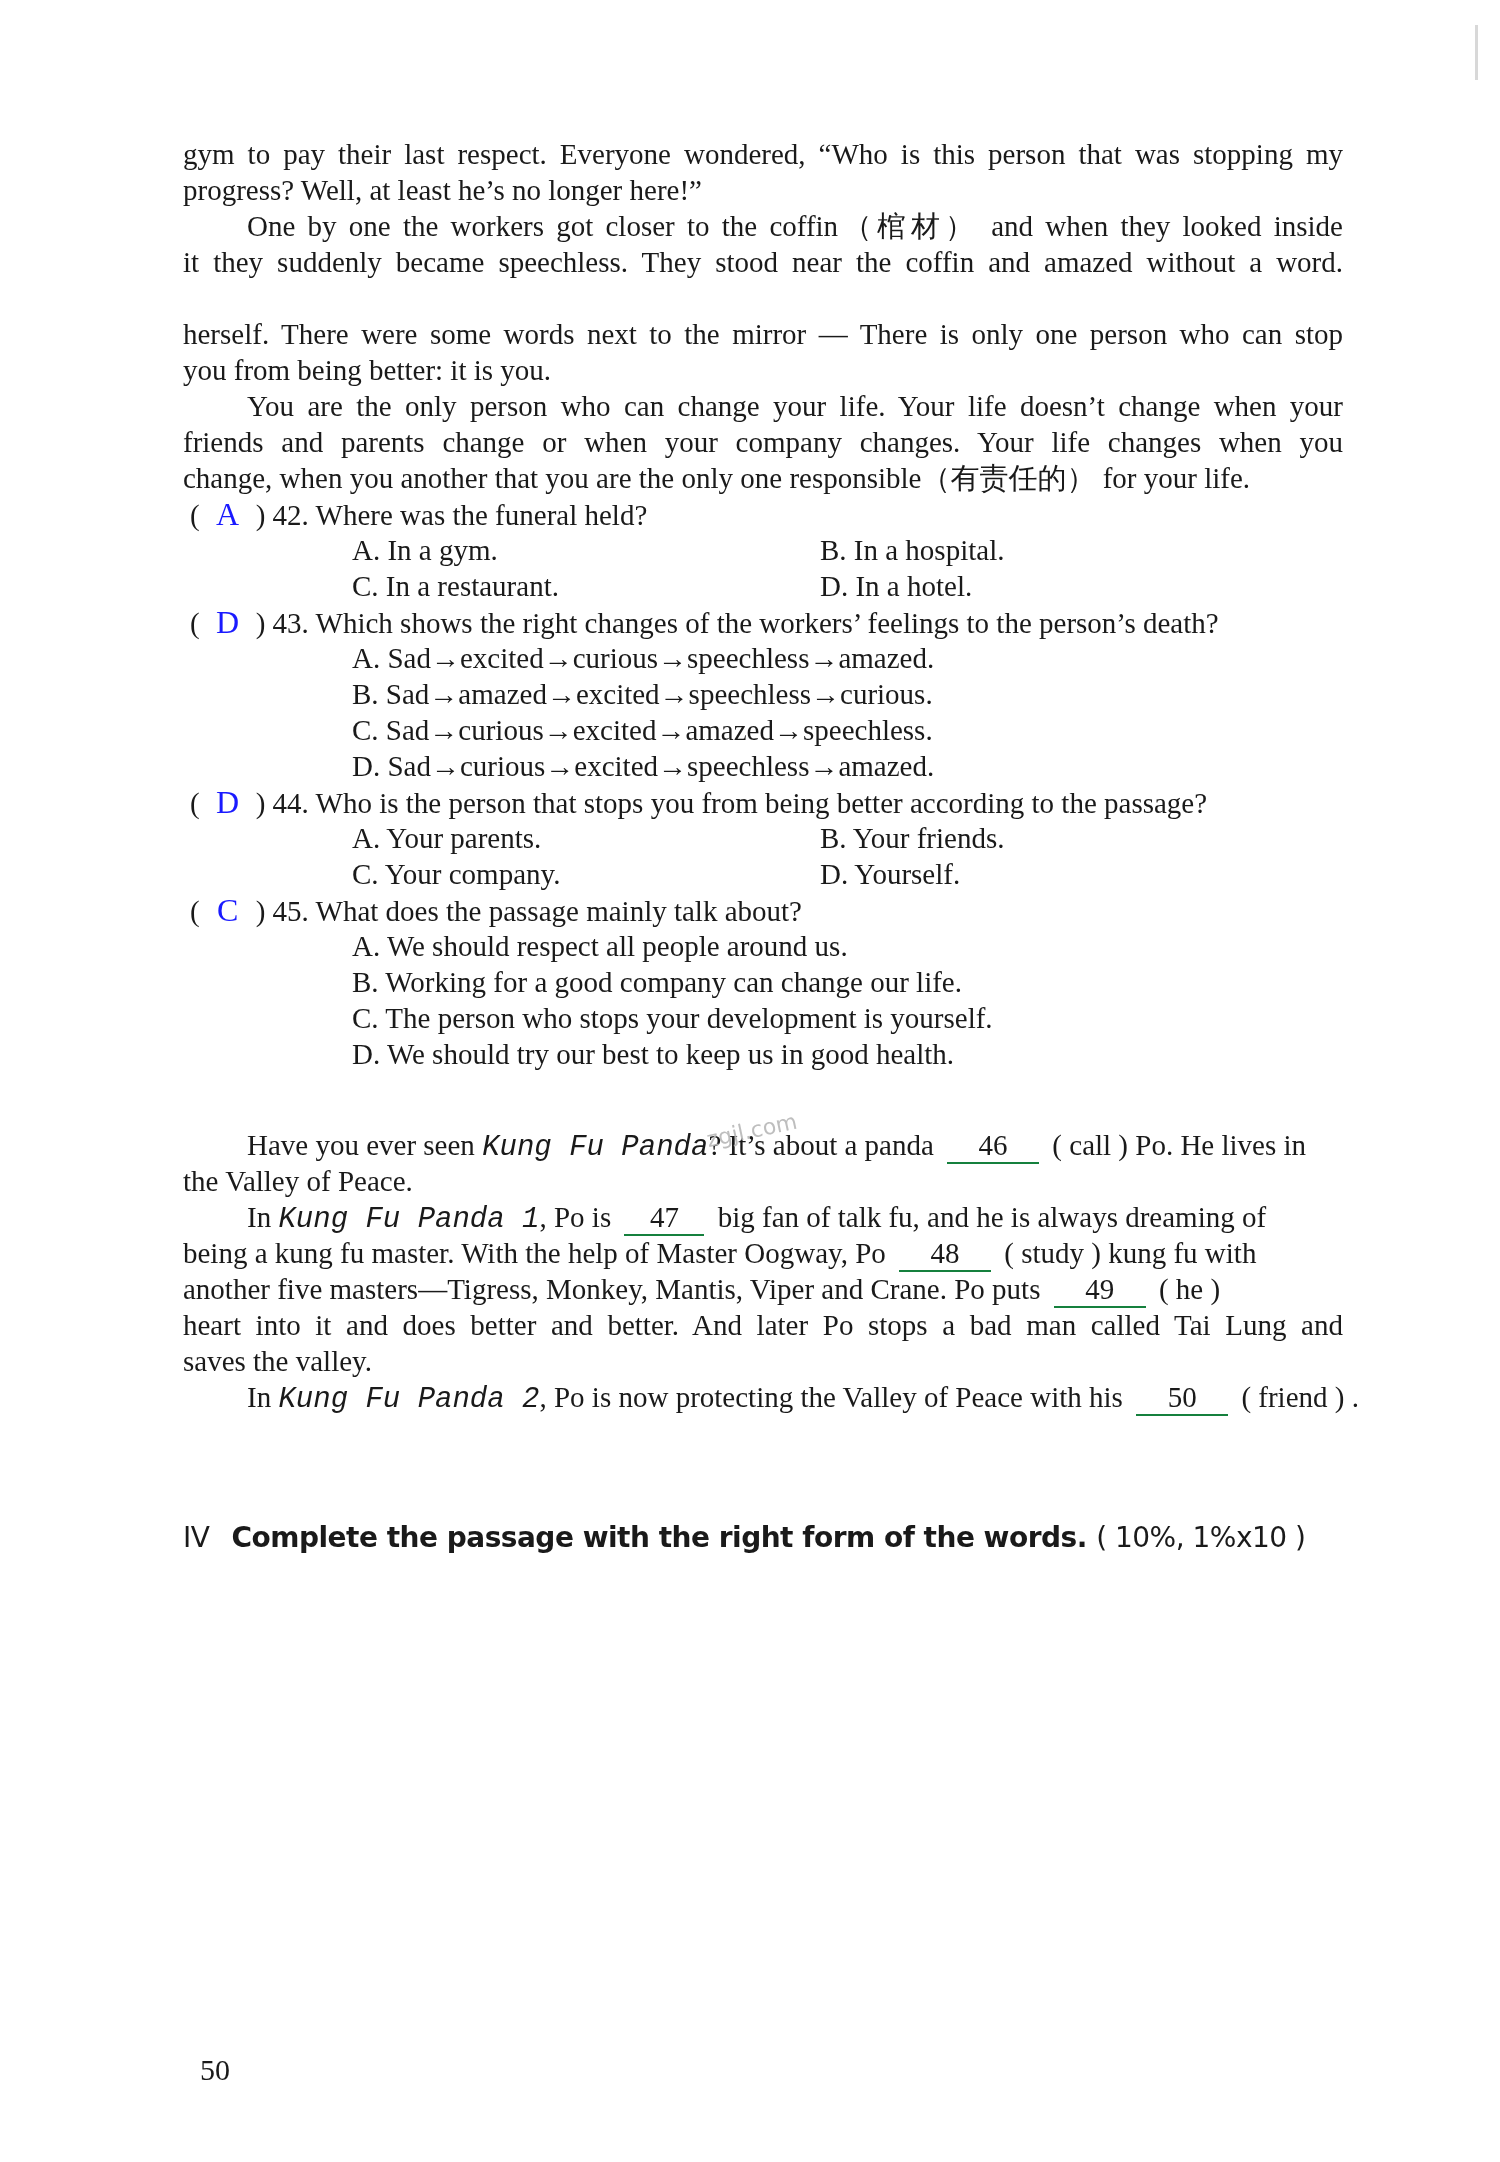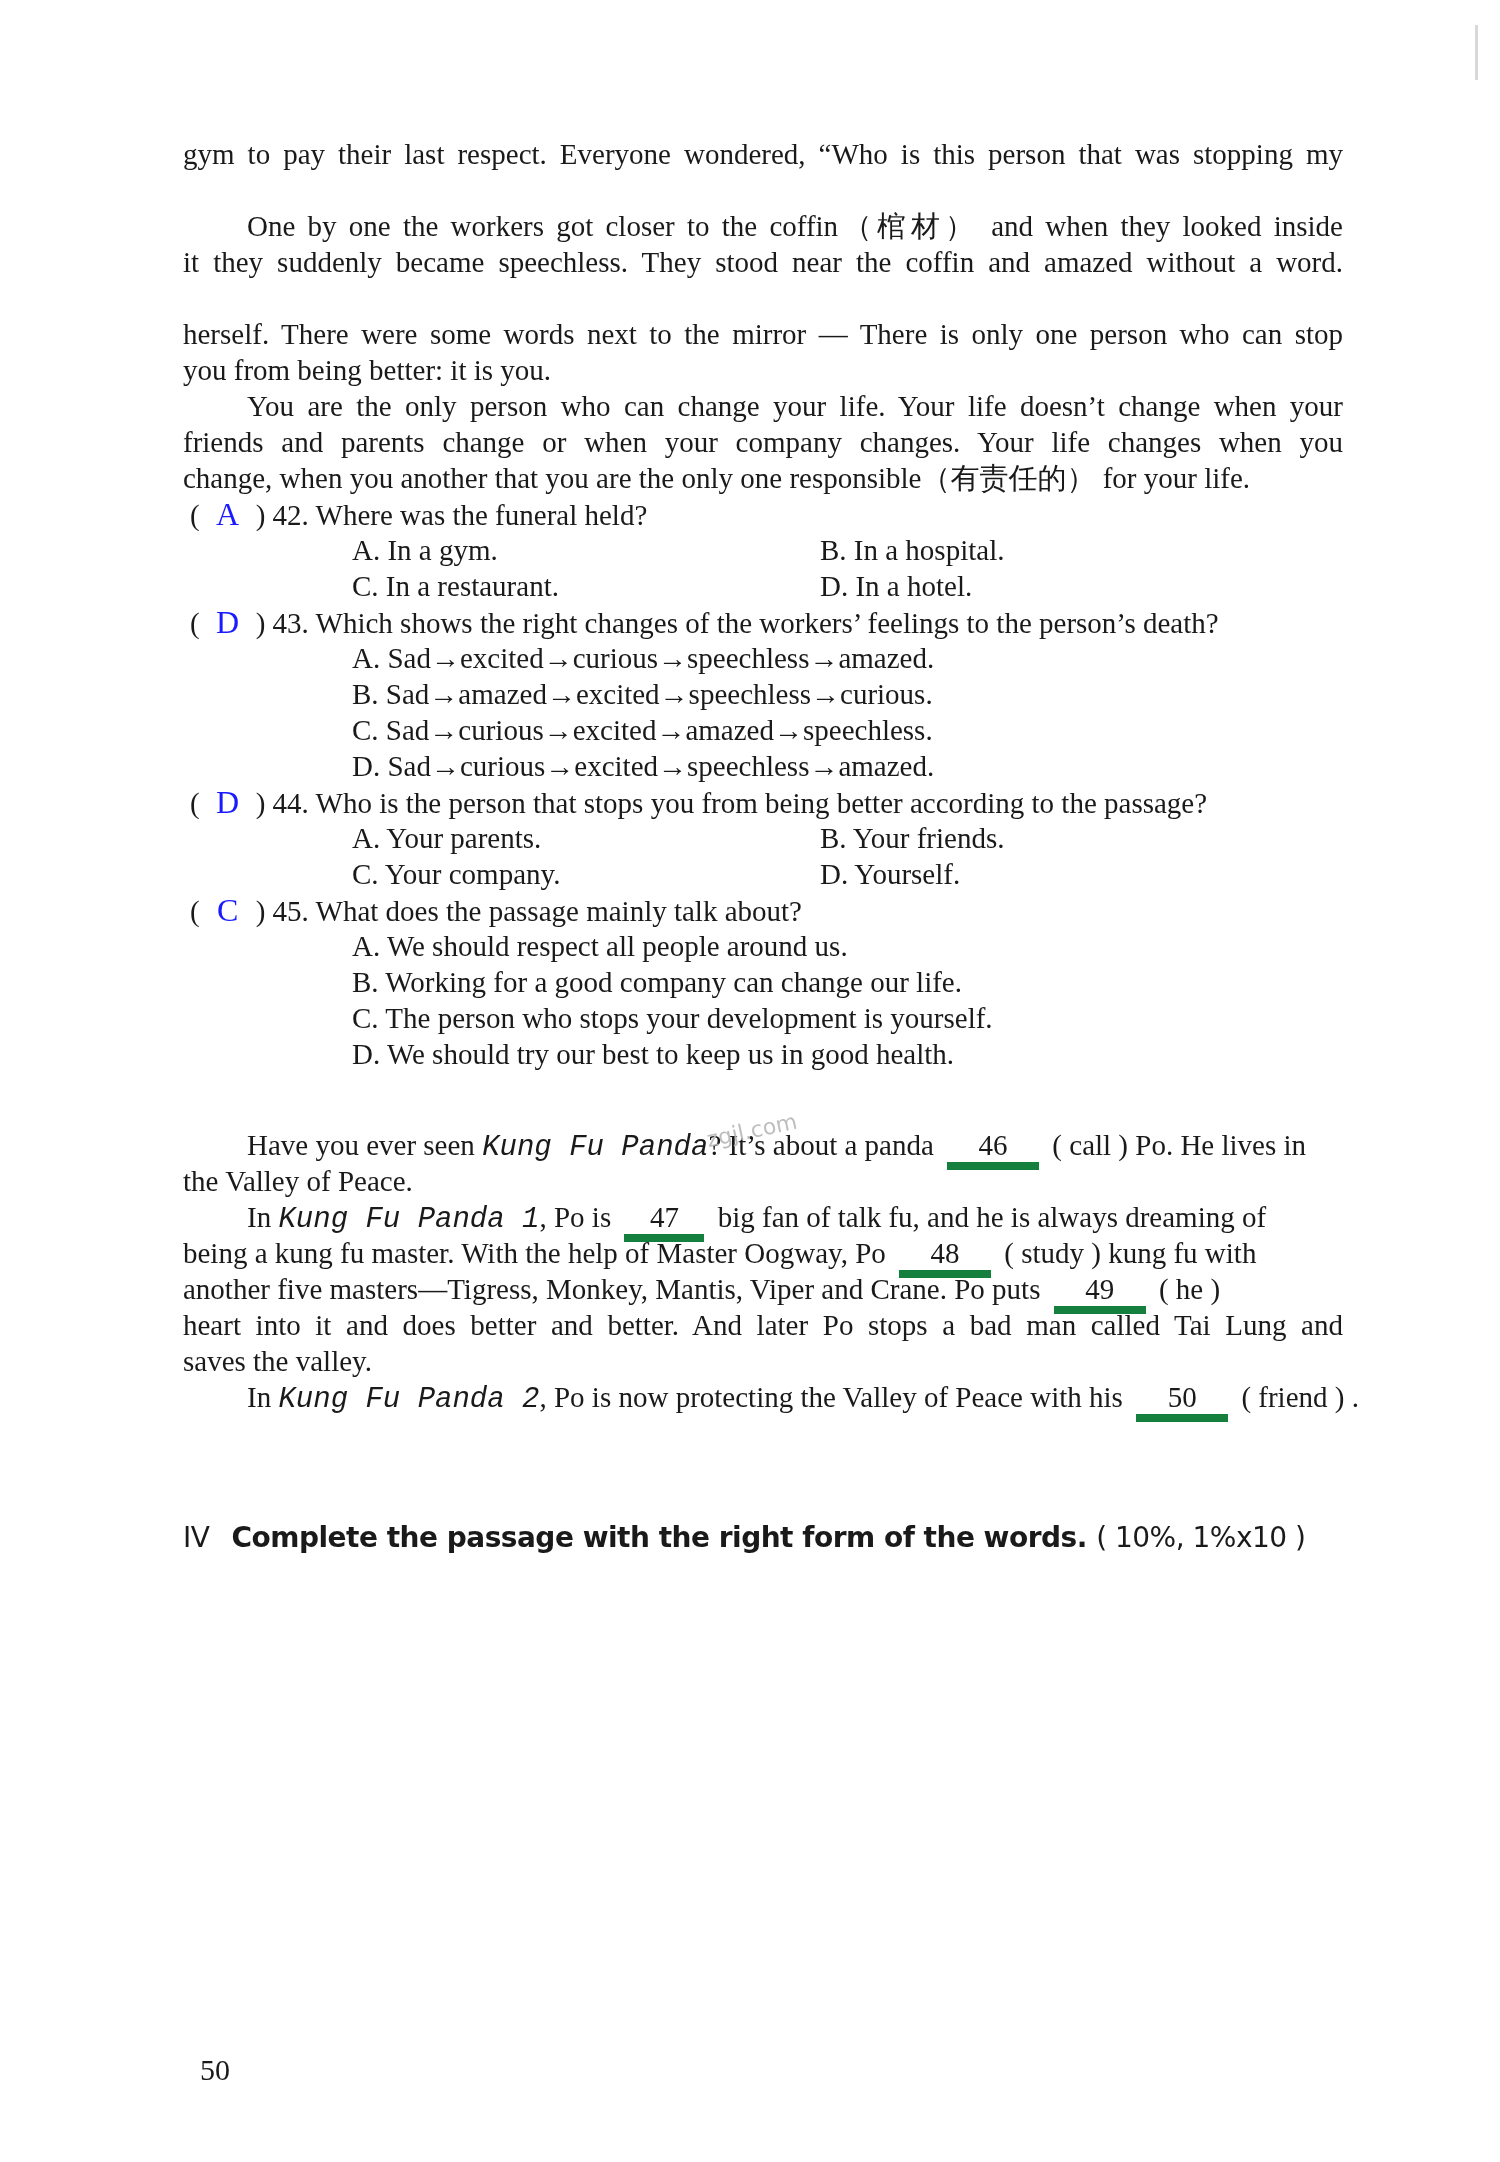--- a/index.html
+++ b/index.html
@@ -40,21 +40,21 @@
       font-family: "DejaVu Sans", "Liberation Sans", sans-serif;
       font-weight: bold;
       font-size: 28px; line-height: 40px; white-space: nowrap;
       letter-spacing: -0.5px;
     }
     .section-title .roman { margin-right: 22px; font-weight: normal; }
     .section-title .score { font-weight: normal; }
     em { font-style: italic; font-family: Liberation Mono, monospace; }
     .blank {
       display: inline-block;
-      border-bottom: 8px solid #15803d;
+      border-bottom: 2px solid #15803d;
       text-align: center;
       line-height: 34px;
       margin: 0 6px;
     }
     .blank.w90 { width: 92px; }
     .blank.w80 { width: 80px; }
     .page-num { position: absolute; left: 200px; top: 2050px; font-size: 30px; line-height: 40px; }
     .watermark {
       position: absolute; left: 706px; top: 1118px;
       font-family: "DejaVu Sans", sans-serif;
@@ -63,20 +63,21 @@
       opacity: 0.9;
     }
   </style>
 </head>
 <body>
 
 <div class="page">
   <div class="edge-mark"></div>
 
   <div class="line justify" style="top:134px">gym to pay their last respect. Everyone wondered, “Who is this person that was stopping my</div>
+  <div class="line" style="top:170px">progress? Well, at least he’s no longer here!”</div>
 
   <div class="line indent justify" style="top:206px">One by one the workers got closer to the coffin（棺材） and when they looked inside</div>
   <div class="line justify" style="top:242px">it they suddenly became speechless. They stood near the coffin and amazed without a word.</div>
   <div class="line justify" style="top:314px">herself. There were some words next to the mirror — There is only one person who can stop</div>
   <div class="line" style="top:350px">you from being better: it is you.</div>
 
   <div class="line indent justify" style="top:386px">You are the only person who can change your life. Your life doesn’t change when your</div>
   <div class="line justify" style="top:422px">friends and parents change or when your company changes. Your life changes when you</div>
   <div class="line" style="top:458px">change, when you another that you are the only one responsible（有责任的） for your life.</div>
 

